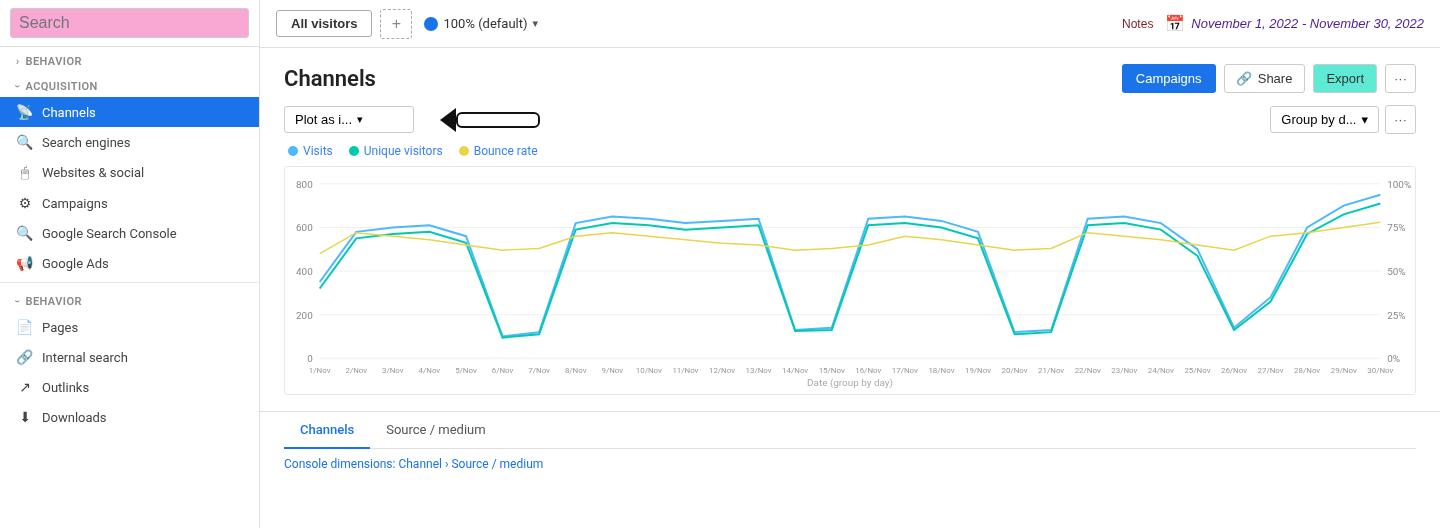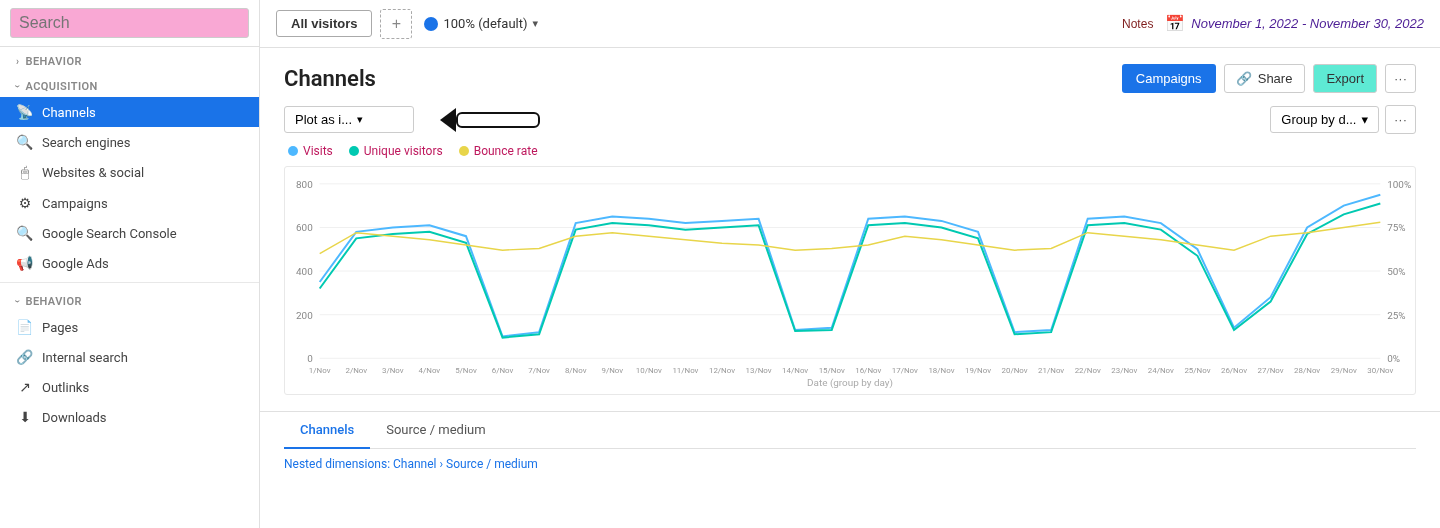--- a/index.html
+++ b/index.html
@@ -46,21 +46,21 @@
     .btn-more { background: #fff; color: #555; border: 1px solid #ccc; border-radius: 3px; padding: 6px 8px; font-size: 13px; cursor: pointer; }
 
     
     .chart-area { padding: 0 24px 16px; }
     .chart-controls { display: flex; align-items: center; justify-content: space-between; margin-bottom: 10px; }
     .chart-left-controls { display: flex; align-items: center; gap: 8px; }
     .dropdown-btn { border: 1px solid #ccc; border-radius: 3px; background: #fff; padding: 5px 10px; font-size: 13px; cursor: pointer; display: flex; align-items: center; gap: 5px; min-width: 130px; }
     .dropdown-btn .arrow { font-size: 11px; }
     .group-by-btn { border: 1px solid #ccc; border-radius: 3px; background: #fff; padding: 5px 10px; font-size: 13px; cursor: pointer; display: flex; align-items: center; gap: 5px; }
 
-    .chart-legend { display: flex; align-items: center; gap: 16px; margin-bottom: 8px; font-size: 12px; color: #be185d; padding-left: 4px; }
+    .chart-legend { display: flex; align-items: center; gap: 16px; margin-bottom: 8px; font-size: 12px; color: #3b82f6; padding-left: 4px; }
     .legend-item { display: flex; align-items: center; gap: 5px; }
     .legend-dot-blue { width: 10px; height: 10px; border-radius: 50%; background: #4db8ff; }
     .legend-dot-teal { width: 10px; height: 10px; border-radius: 50%; background: #00c9b1; }
     .legend-dot-yellow { width: 10px; height: 10px; border-radius: 50%; background: #e8d54a; }
 
     .chart-wrapper { background: #fff; border: 1px solid #e8e8e8; border-radius: 3px; padding: 2px 0; }
 
     
     .tabs-area { padding: 0 24px; border-top: 1px solid #e0e0e0; }
     .tab-list { display: flex; gap: 0; border-bottom: 1px solid #e0e0e0; }
@@ -276,18 +276,18 @@
           </svg>
         </div>
       </div>
 
       <div class="tabs-area">
         <div class="tab-list">
           <div class="tab active">Channels</div>
           <div class="tab">Source / medium</div>
         </div>
         <div class="nested-dimensions">
-          <span>Nested dimensions: </span><span>Channel › Source / medium</span>
+          <span>Console dimensions: </span><span>Channel › Source / medium</span>
         </div>
       </div>
     </div>
   </div>
 </div>
 
 </body></html>

